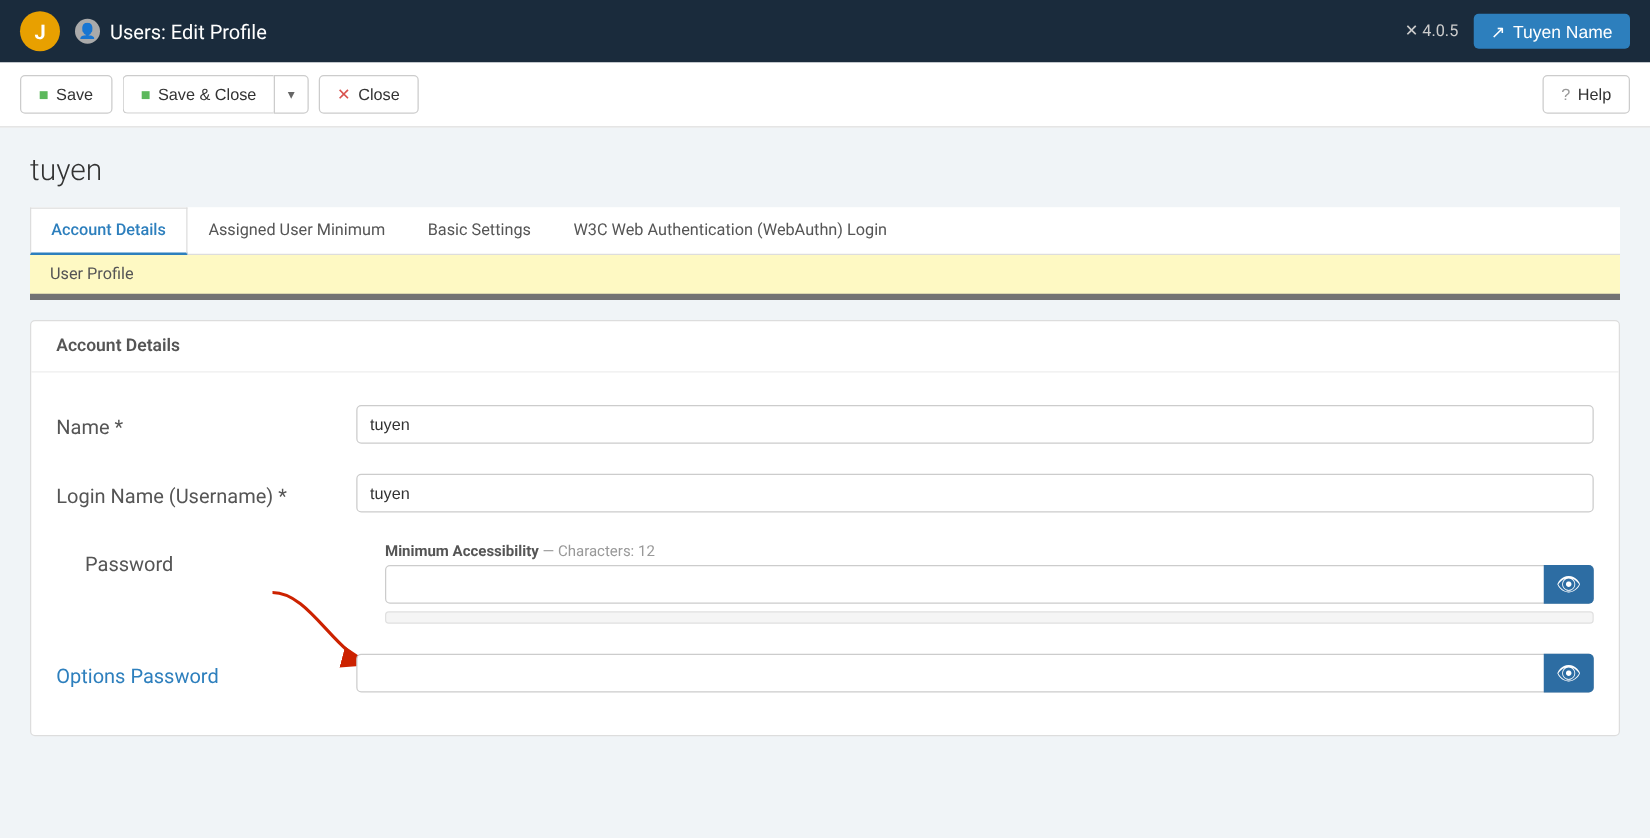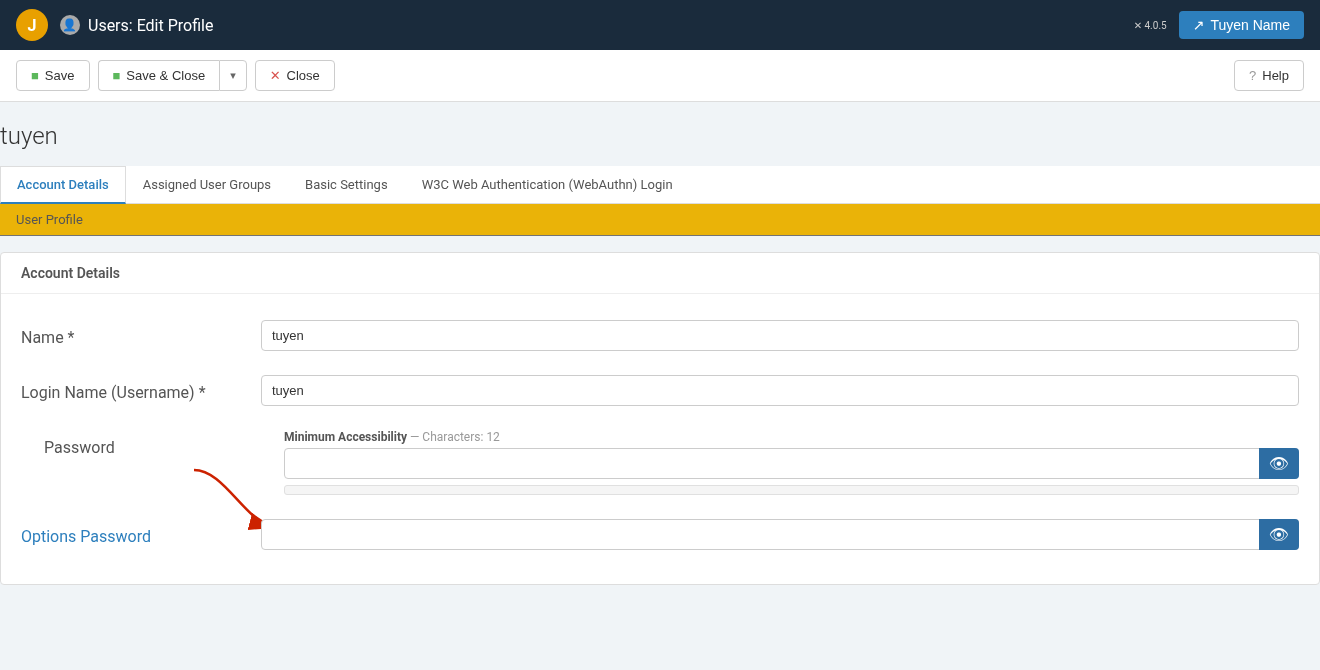--- a/index.html
+++ b/index.html
@@ -26,21 +26,21 @@
     .page-title-bar { display: flex; align-items: center; gap: 8px; }
     .user-icon-header {
       width: 20px; height: 20px;
       border-radius: 50%;
       background: #aaa;
       display: flex; align-items: center; justify-content: center;
       font-size: 12px; color: #fff;
     }
     .page-title-text { font-size: 16px; font-weight: 400; color: #fff; }
     .top-bar-right { display: flex; align-items: center; gap: 12px; }
-    .version-badge { color: #ccc; font-size: 10px; }
+    .version-badge { color: #ccc; font-size: 13px; }
     .user-btn {
       background: #2d7fbd;
       color: #fff;
       border: none;
       border-radius: 4px;
       padding: 6px 14px;
       cursor: pointer;
       display: flex; align-items: center; gap: 6px;
       font-size: 14px;
     }
@@ -91,21 +91,21 @@
       background: #fff;
       padding: 7px 14px;
       cursor: pointer;
       display: flex; align-items: center; gap: 6px;
       font-size: 13px;
       color: #333;
     }
 
     
     .content-area {
-      padding: 20px 0;
+      padding: 20px 24px;
     }
     .username-heading {
       font-size: 24px;
       font-weight: 300;
       color: #333;
       margin-bottom: 16px;
     }
 
     
     .tabs-container {
@@ -131,22 +131,22 @@
     .tab.active {
       color: #2d7fbd;
       border-color: #ddd;
       border-bottom-color: #fff;
       background: #fff;
       font-weight: 500;
       border-bottom: 2px solid #2d7fbd;
     }
     .tab-second-row {
       display: flex;
-      background: #eab308;
-      border-bottom: 1px solid #737373;
+      background: #fef9c3;
+      border-bottom: 5px solid #737373;
       padding: 0;
       text-align: center;
     }
     .tab-secondary {
       padding: 8px 16px;
       cursor: pointer;
       font-size: 13px;
       color: #555;
     }
 
@@ -281,21 +281,21 @@
 
 <div class="content-area">
   <h1 class="username-heading">tuyen</h1>
 
   <div class="tabs-container">
     <div class="tabs-row">
       <div class="tab active">
         <span>Account Details</span>
       </div>
       <div class="tab">
-        <span>Assigned User Groups</span>
+        <span>Assigned User Minimum</span>
       </div>
       <div class="tab">
         <span>Basic Settings</span>
       </div>
       <div class="tab">
         <span>W3C Web Authentication (WebAuthn) Login</span>
       </div>
     </div>
     <div class="tab-second-row">
       <div class="tab-secondary">

